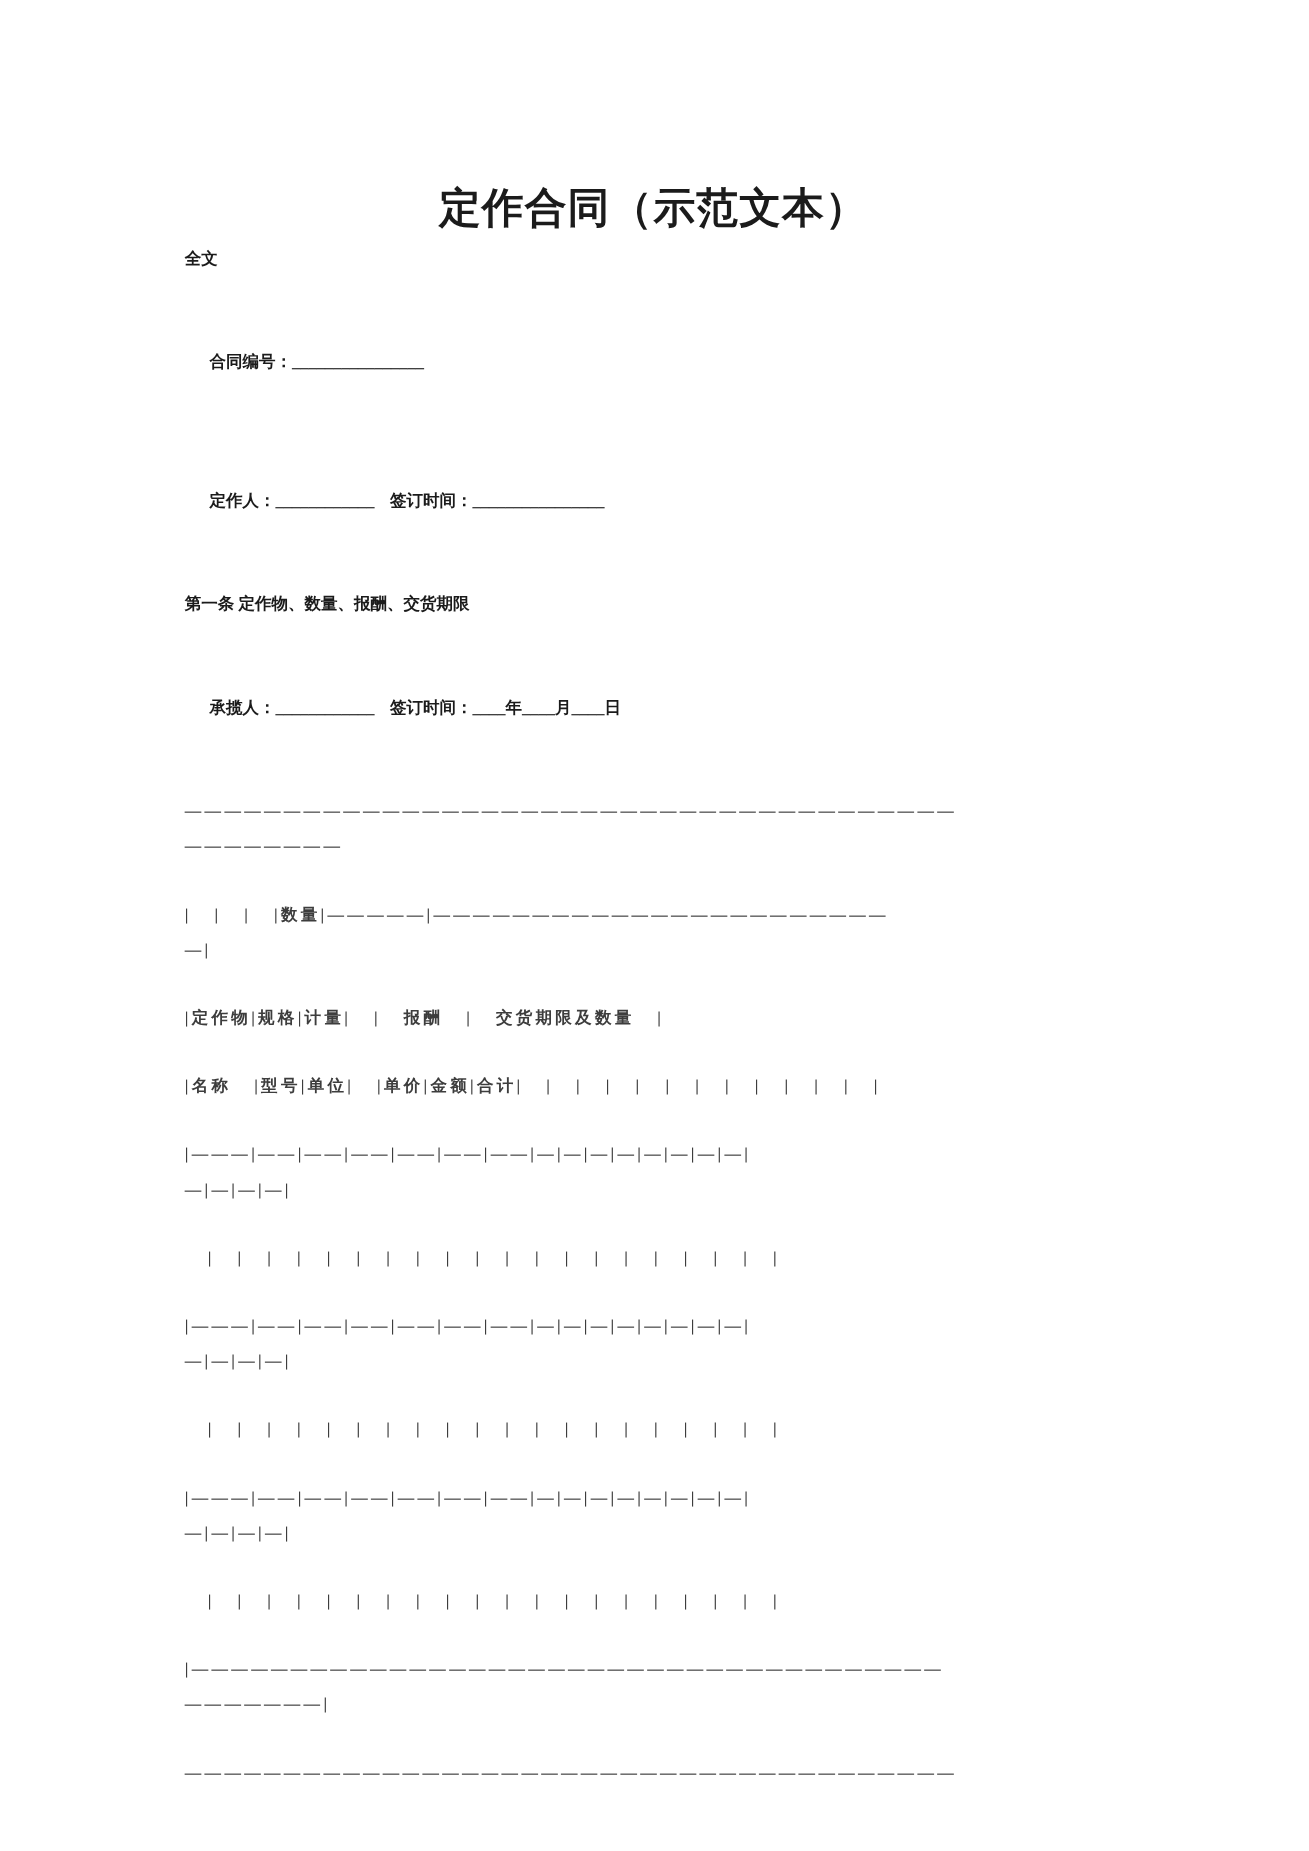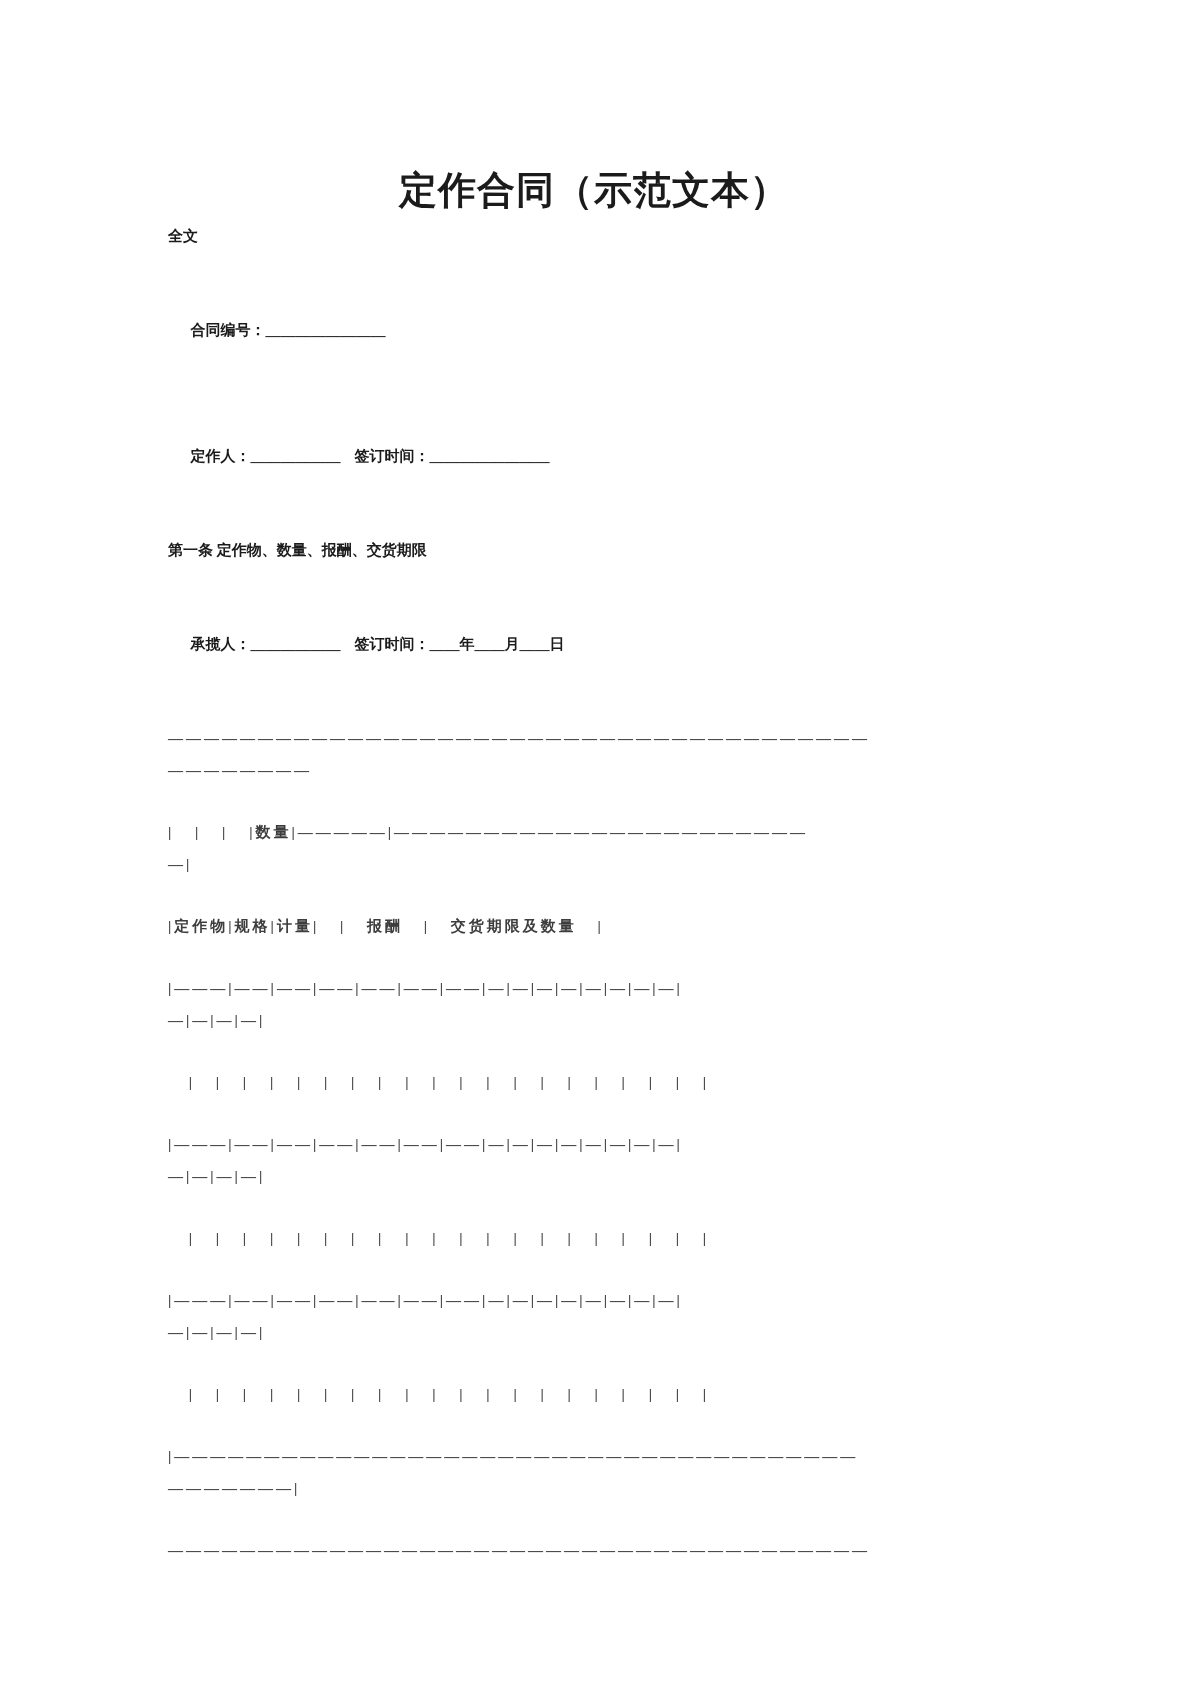--- a/index.html
+++ b/index.html
@@ -76,20 +76,23 @@
 
   <div class="para art">
     <div class="line">| | | |数量|—————|———————————————————————</div>
     <div class="line">—|</div>
   </div>
 
   <div class="para art">
     <div class="line">|定作物|规格|计量| | 报酬 | 交货期限及数量 |</div>
   </div>
 
+  <div class="para art">
+    <div class="line">|名称 |型号|单位| |单价|金额|合计| | | | | | | | | | | | |</div>
+  </div>
 
   <div class="para art">
     <div class="line">|———|——|——|——|——|——|——|—|—|—|—|—|—|—|—|</div>
     <div class="line">—|—|—|—|</div>
   </div>
 
   <div class="para art">
     <div class="line"> | | | | | | | | | | | | | | | | | | | |</div>
   </div>
 

